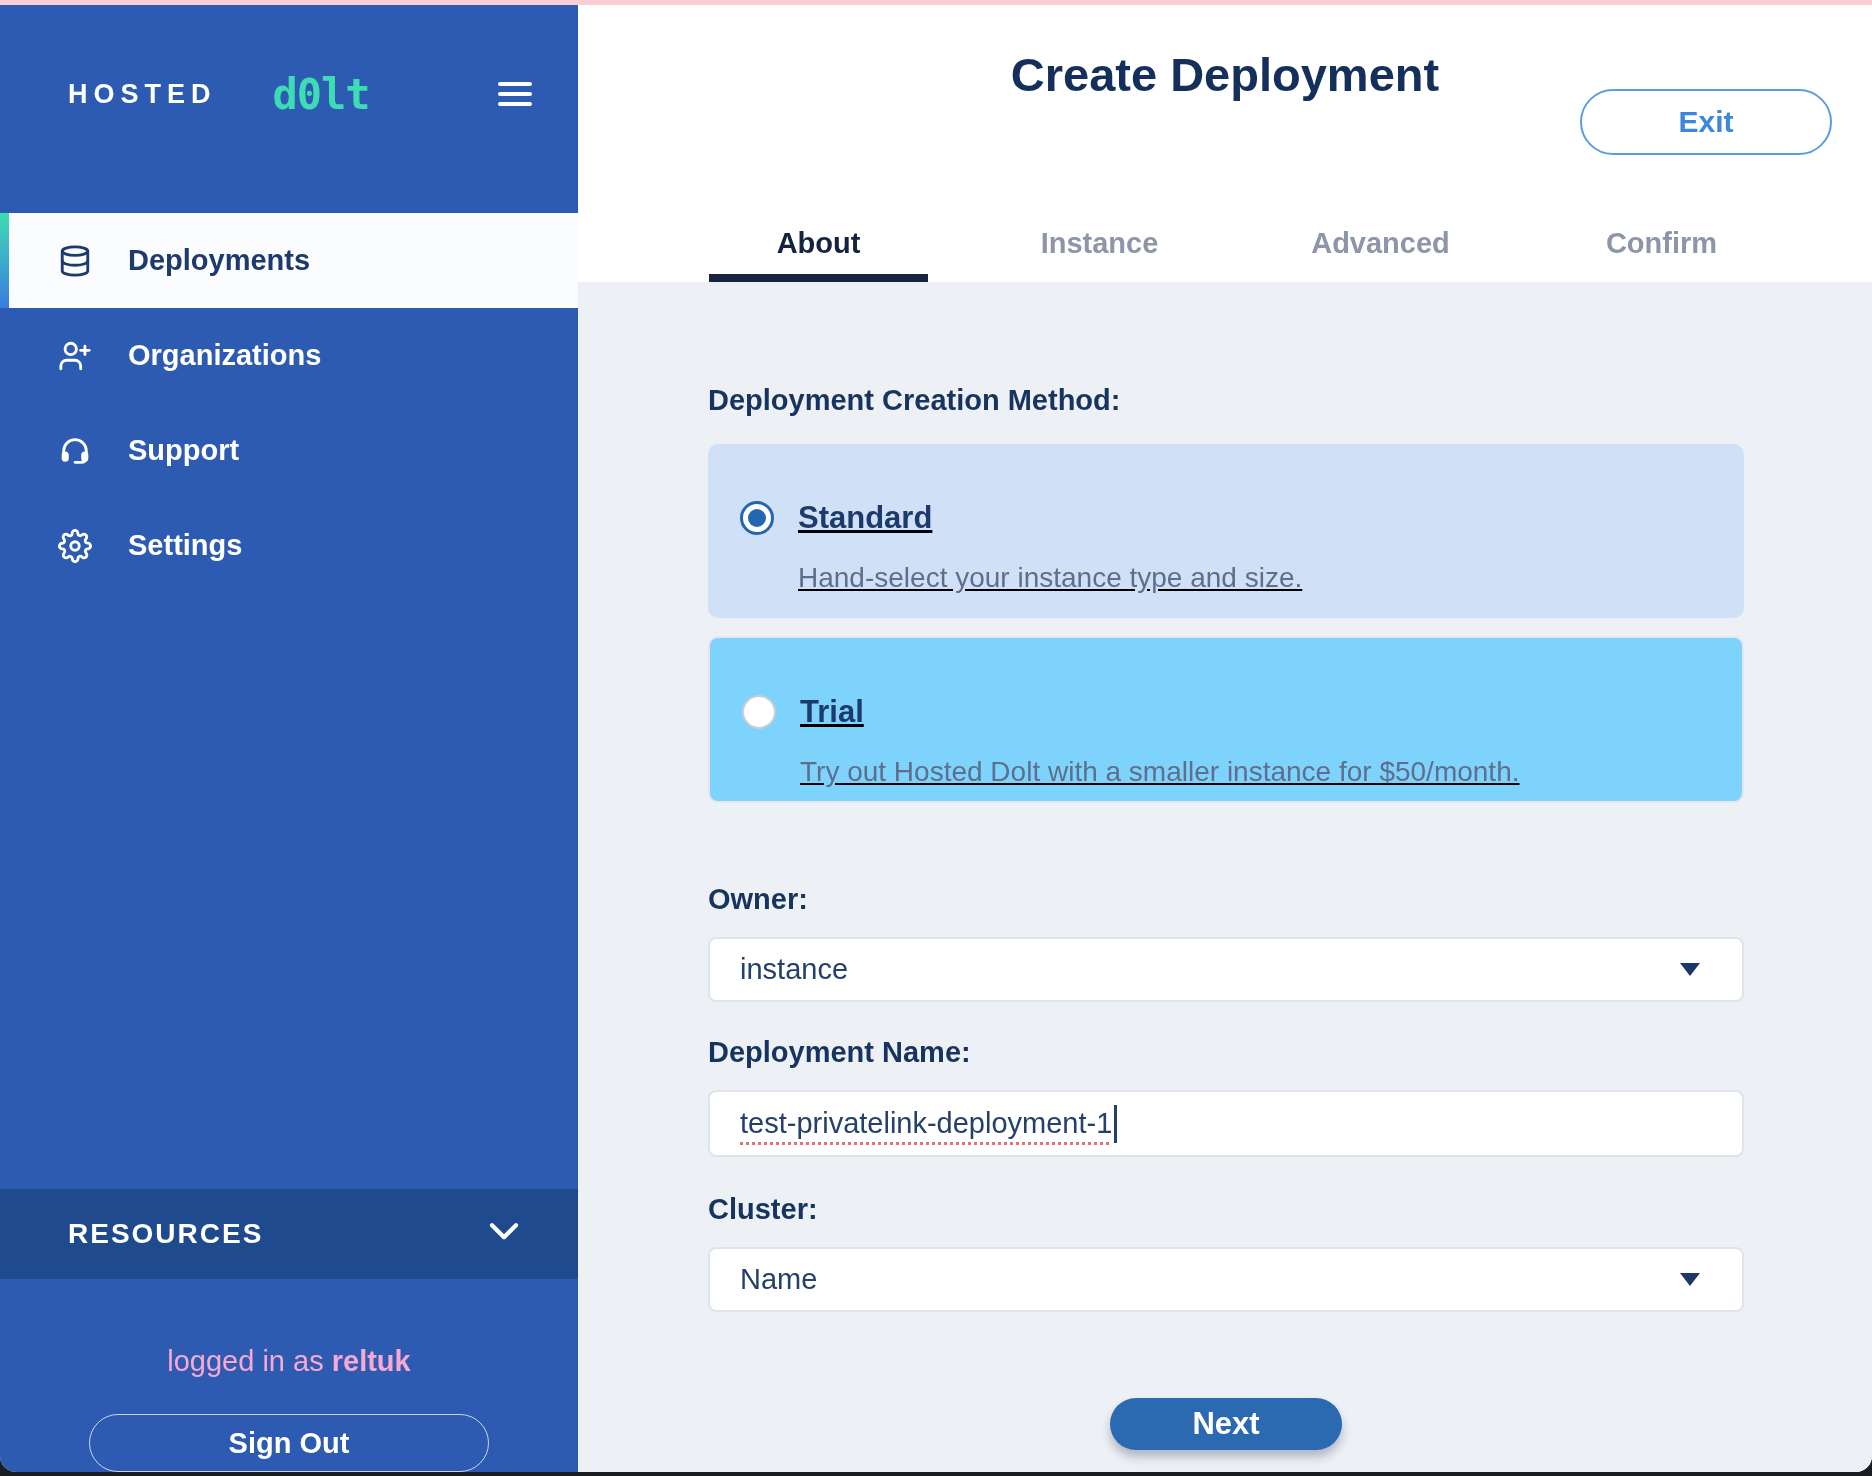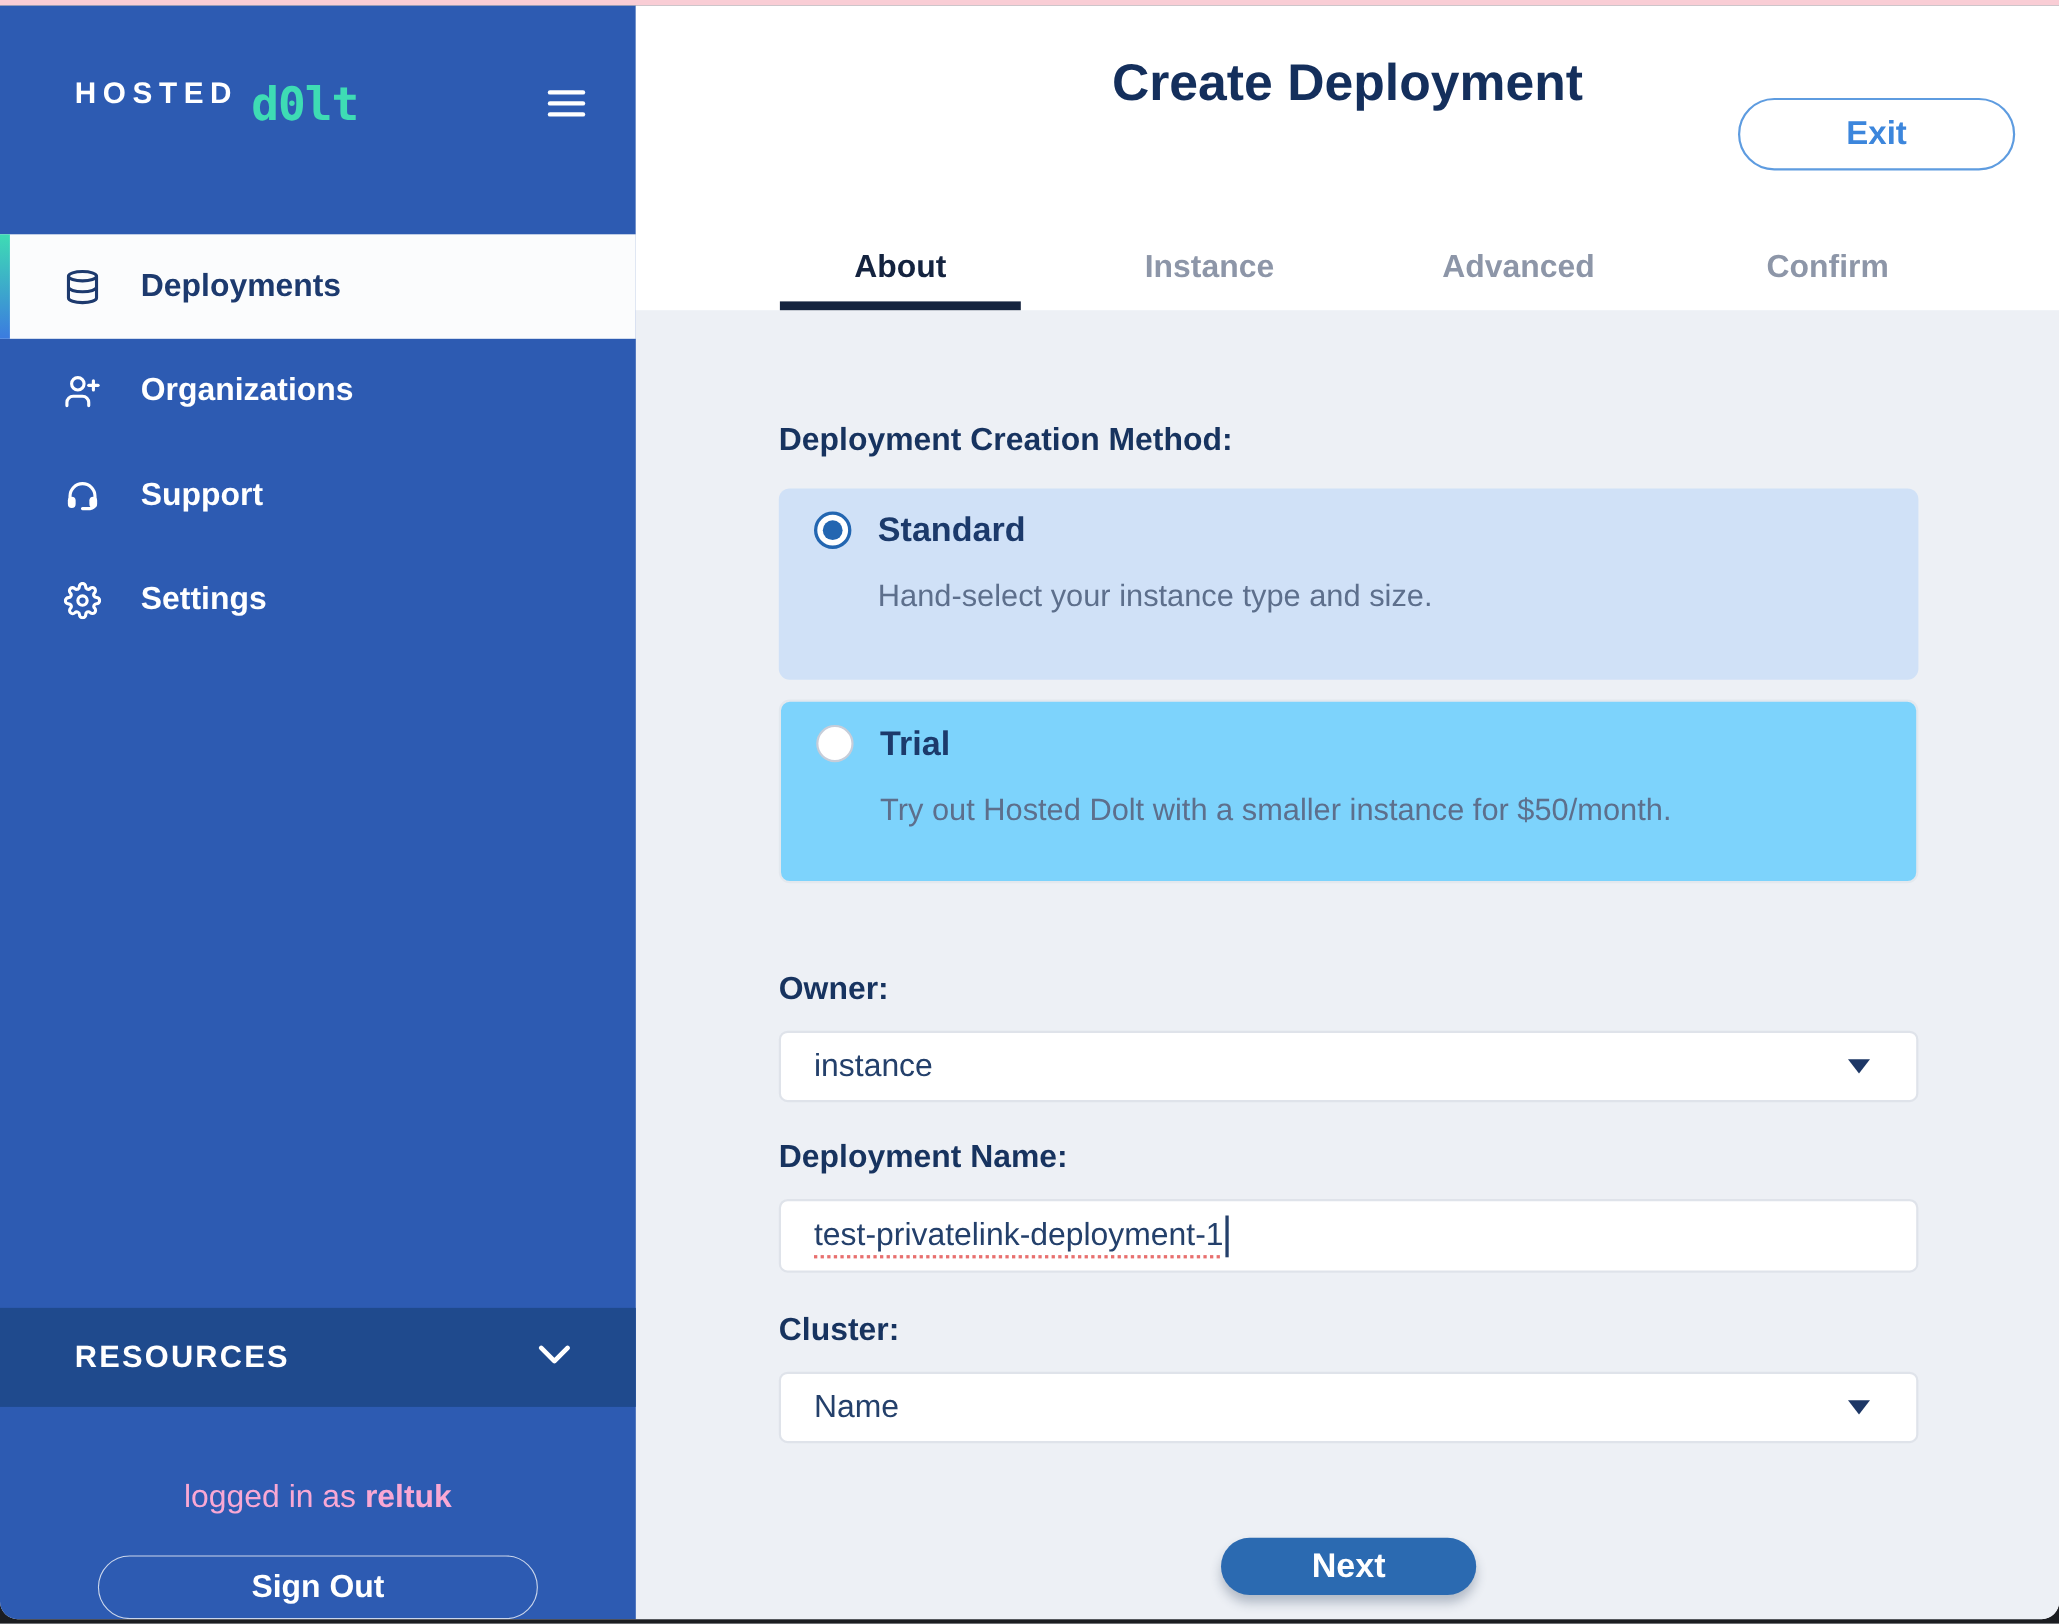--- a/index.html
+++ b/index.html
@@ -25,21 +25,21 @@
     background: #2d5bb2;
     color: #fff;
     display: flex; flex-direction: column;
     position: relative;
   }
   .sidebar-header {
     height: 208px;
     display: flex; align-items: center; justify-content: space-between;
     padding: 0 46px 30px 68px;
   }
-  .logo { display: flex; align-items: flex-start; cursor: pointer; }
+  .logo { display: flex; align-items: center; cursor: pointer; gap: 44px; }
   .logo-hosted {
     font-size: 27px; font-weight: bold; letter-spacing: 6px; color: #ffffff;
   }
   .logo-dolt {
     font-family: "DejaVu Sans Mono", monospace;
     font-size: 42px; font-weight: bold; color: #3edcb4;
     margin-left: 12px; letter-spacing: -1px;
   }
   .hamburger { width: 34px; cursor: pointer; padding: 4px 0; }
   .hamburger div { height: 4px; background: #fff; border-radius: 2px; margin: 6px 0; }
@@ -121,22 +121,23 @@
   }
 
   .main-body { flex: 1; background: #edf0f5; overflow: hidden; }
   .form { width: 1036px; margin: 102px 0 0 130px; }
 
   .field-label { font-size: 29px; font-weight: bold; color: #17335f; line-height: 32px; }
 
   .method-card {
     margin-top: 28px;
     border-radius: 10px;
-    padding: 20px 40px 0 32px;
-    cursor: pointer;
+    padding: 56px 40px 0 32px;
+    cursor: pointer;
+    text-decoration: underline;
   }
   .method-card.selected { background: #d0e1f7; height: 174px; }
   .method-card.unselected { background: #7dd3fc; border: 2px solid #e3e8ee; height: 167px; margin-top: 18px; }
   .method-head { display: flex; align-items: center; }
   .radio {
     width: 34px; height: 34px; border-radius: 50%;
     background: #fff; flex: none; cursor: pointer;
     display: flex; align-items: center; justify-content: center;
   }
   .radio.checked { border: 3px solid #2366b1; }

